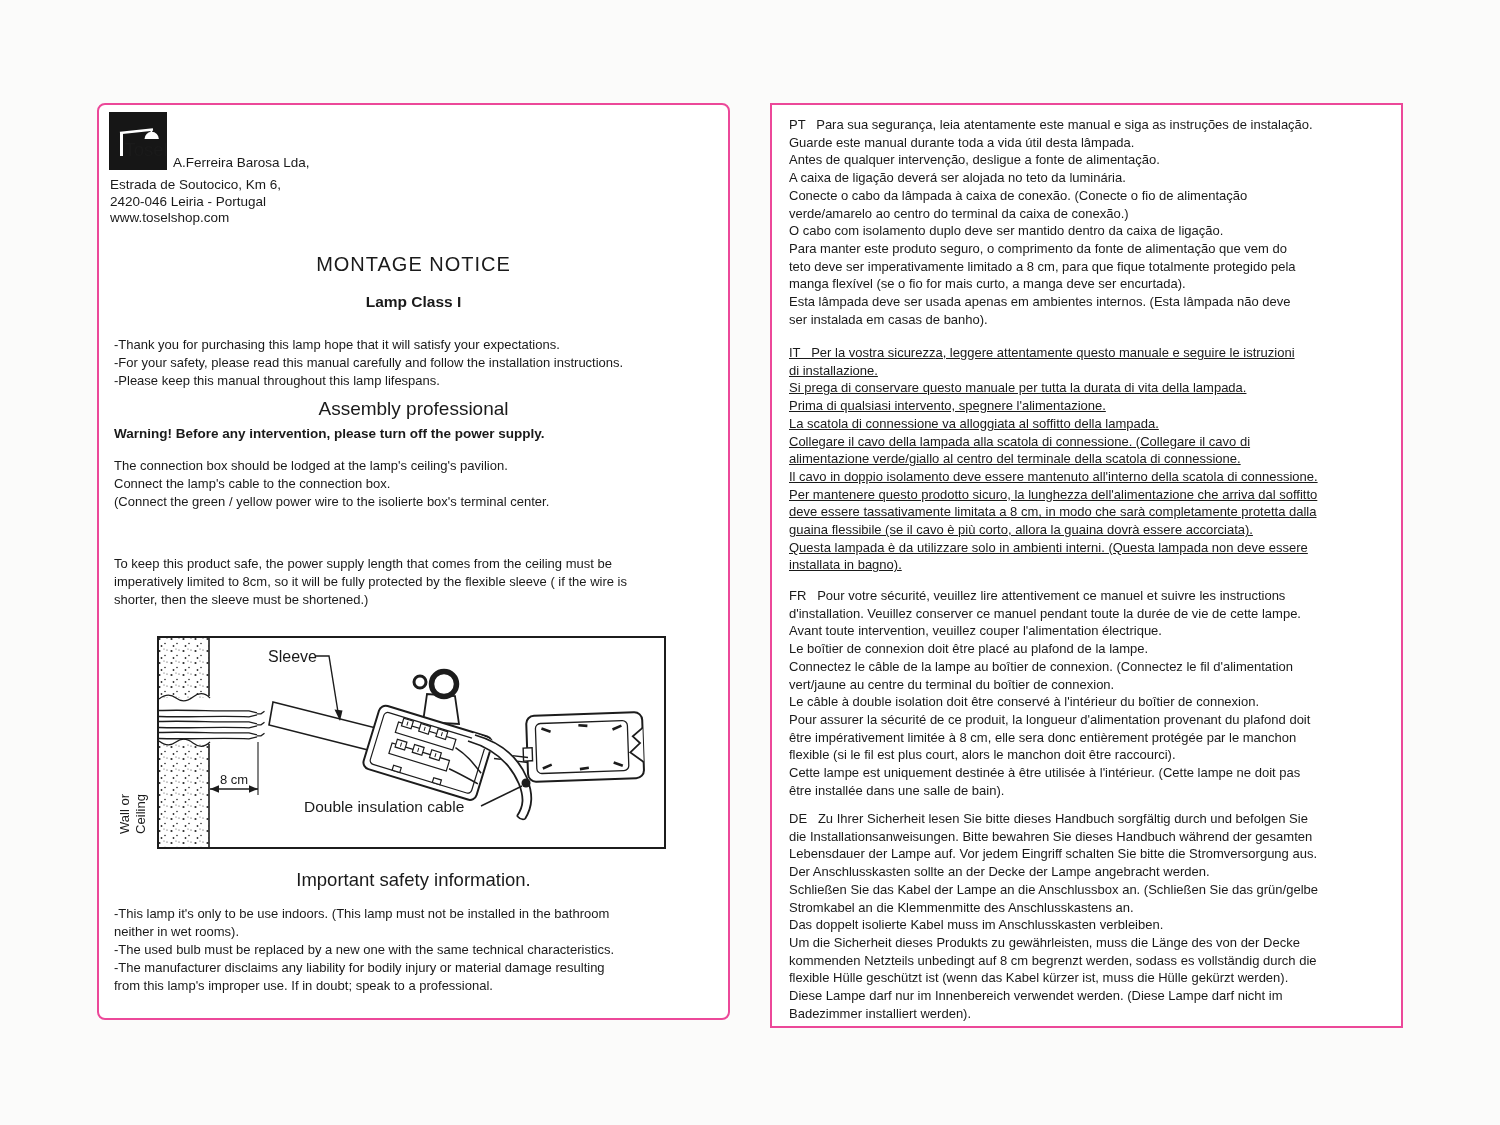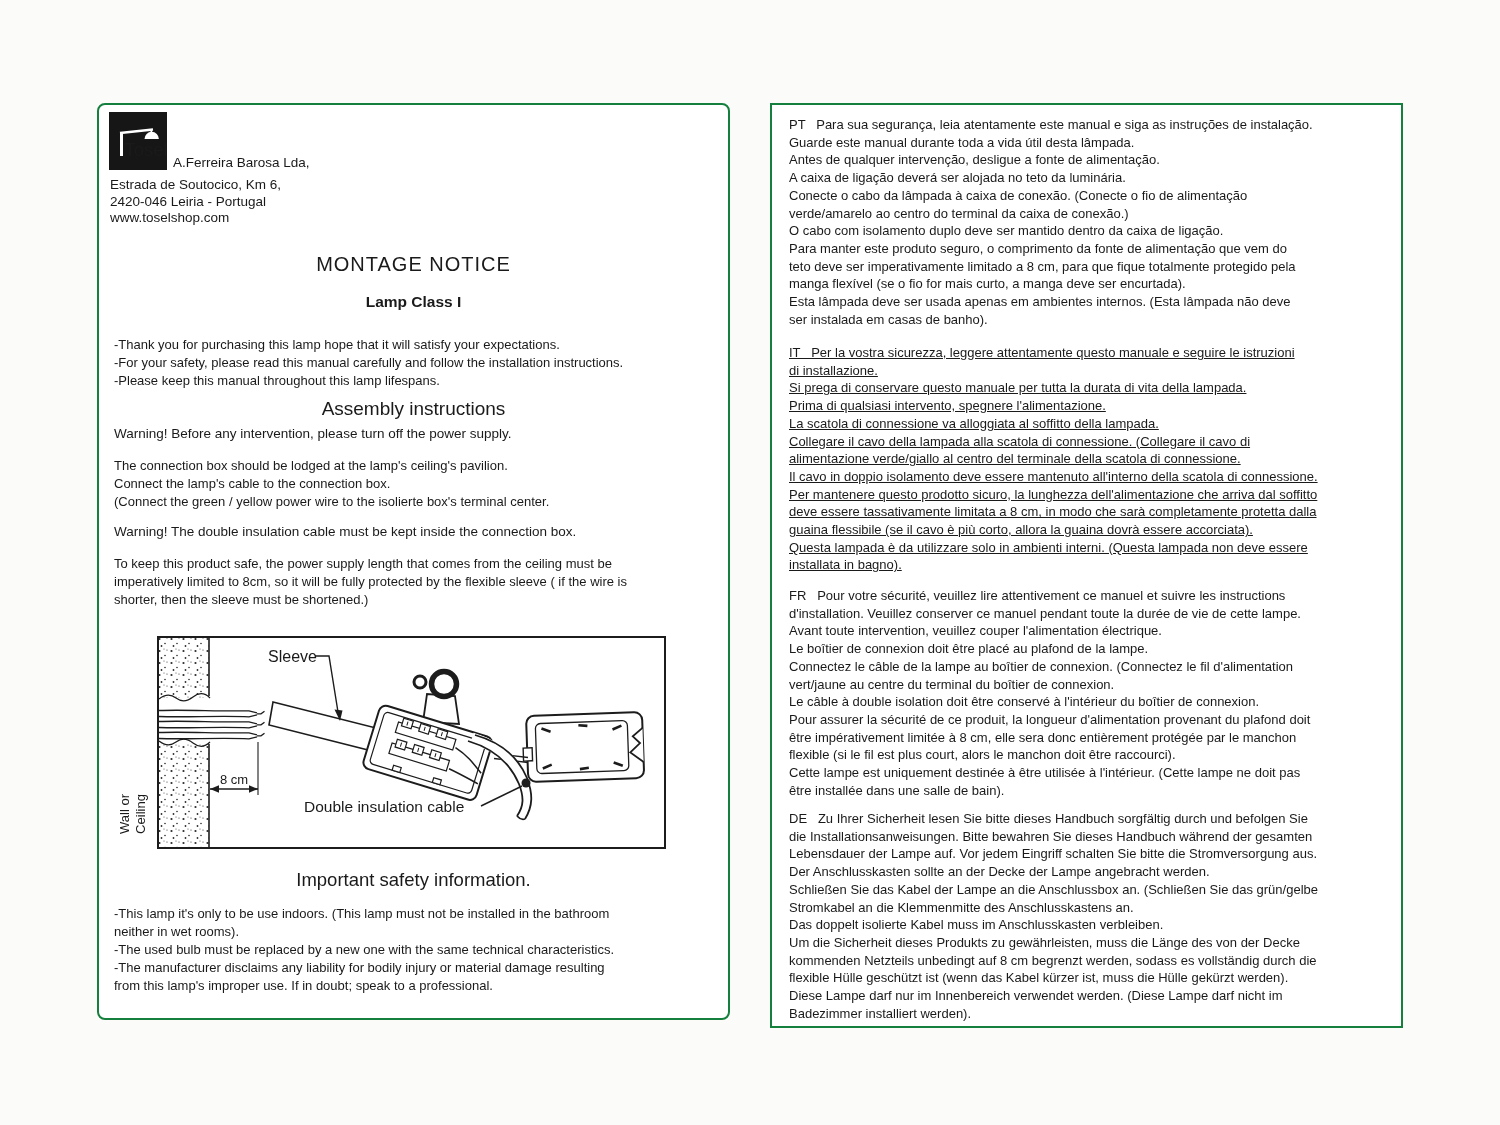--- a/index.html
+++ b/index.html
@@ -3,28 +3,28 @@
 <meta charset="utf-8">
 <style>
   html,body{margin:0;padding:0;}
   body{
     width:1500px;height:1125px;position:relative;
     background:#fbfbfa;
     font-family:"Liberation Sans","DejaVu Sans",sans-serif;
     color:#1a1a1a;
     -webkit-font-smoothing:antialiased;
   }
-  .page-box{position:absolute;background:#fff;border:2px solid #15803d;}
+  .page-box{position:absolute;background:#fff;border:2px solid #ec4899;}
   #left-box{left:97px;top:103px;width:629px;height:913px;border-radius:8px;}
   #right-box{left:770px;top:103px;width:629px;height:921px;}
   .abs{position:absolute;}
   .pre{white-space:pre;}
   .center{left:0;right:0;text-align:center;}
   .body-text{font-size:13px;line-height:18px;}
-  .bold{font-weight:normal;text-align:right;}
+  .bold{font-weight:bold;text-align:right;}
   #company-line{left:74px;top:50px;font-size:13.5px;}
   #address-block{left:11px;top:72px;font-size:13.5px;line-height:16.5px;}
   #doc-title{top:148px;font-size:20px;letter-spacing:1px;}
   #doc-subtitle{top:188px;font-size:15.5px;font-weight:bold;}
   #intro-para{left:15px;top:231px;}
   #assembly-heading{top:293px;font-size:19px;}
   #warning-power{left:15px;top:321px;font-size:13.5px;}
   #connection-para{left:15px;top:352px;}
   #warning-insulation{left:15px;top:419px;font-size:13.5px;}
   #supply-para{left:15px;top:450px;}
@@ -65,27 +65,26 @@
 2420-046 Leiria - Portugal
 www.toselshop.com</div>
 
   <div class="abs center" id="doc-title">MONTAGE NOTICE</div>
   <div class="abs pre body-text" id="intro-para">-Thank you for purchasing this lamp hope that it will satisfy your expectations.
 -For your safety, please read this manual carefully and follow the installation instructions.
 -Please keep this manual throughout this lamp lifespans.</div>
 
   <div class="abs center" id="doc-subtitle">Lamp Class I</div>
 
-  <div class="abs center" id="assembly-heading">Assembly instructions</div>
+  <div class="abs center" id="assembly-heading">Assembly professional</div>
 
   <div class="abs bold" id="warning-power">Warning! Before any intervention, please turn off the power supply.</div>
   <div class="abs pre body-text" id="connection-para">The connection box should be lodged at the lamp's ceiling's pavilion.
 Connect the lamp's cable to the connection box.
 (Connect the green / yellow power wire to the isolierte box's terminal center.</div>
-  <div class="abs bold" id="warning-insulation">Warning! The double insulation cable must be kept inside the connection box.</div>
   <div class="abs pre body-text" id="supply-para">To keep this product safe, the power supply length that comes from the ceiling must be
 imperatively limited to 8cm, so it will be fully protected by the flexible sleeve ( if the wire is
 shorter, then the sleeve must be shortened.)</div>
 
   <div class="abs" id="diagram-wrap">
     <svg width="509" height="213" viewBox="0 0 509 213">
       <defs>
         <pattern id="stip" width="12" height="12" patternUnits="userSpaceOnUse">
           <circle cx="2.5" cy="3" r="1.1" fill="#2b2b2b"></circle>
           <circle cx="8" cy="7.5" r="0.8" fill="#2b2b2b"></circle>

